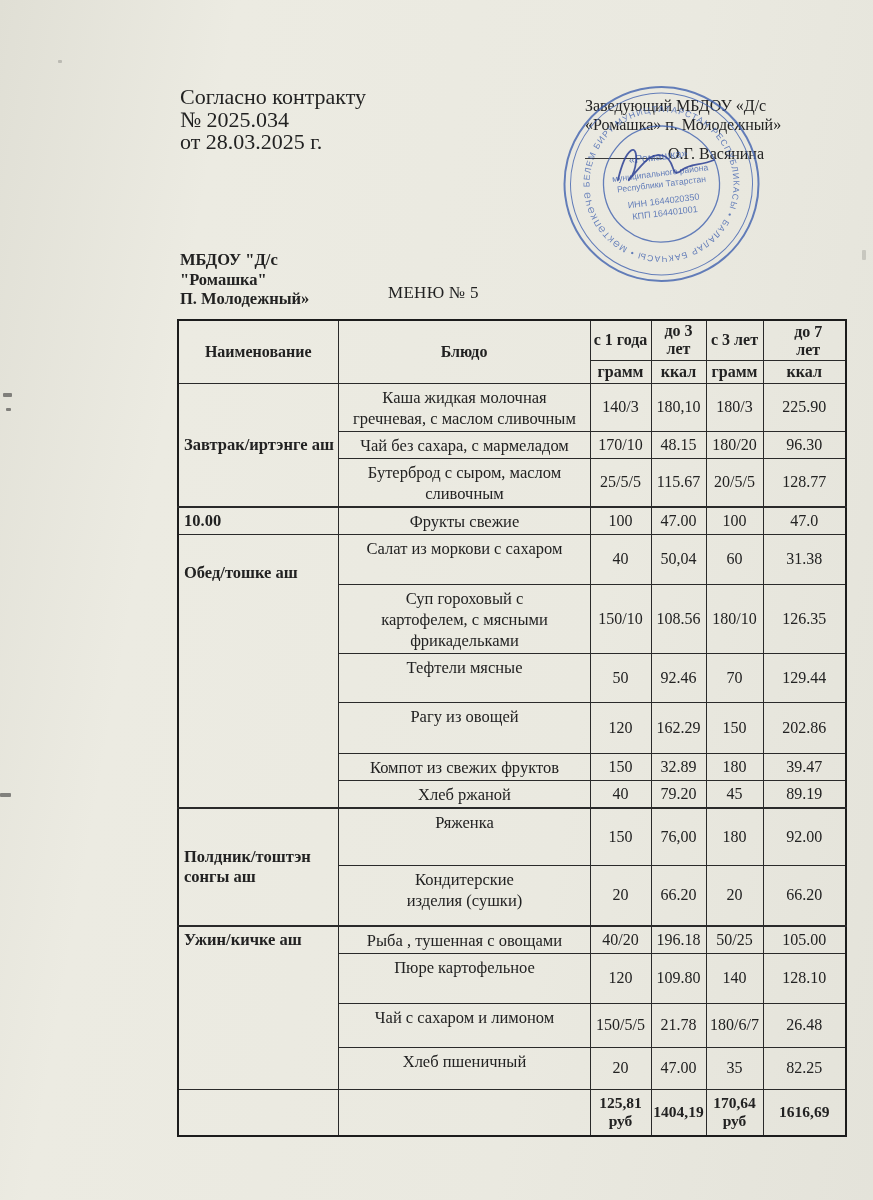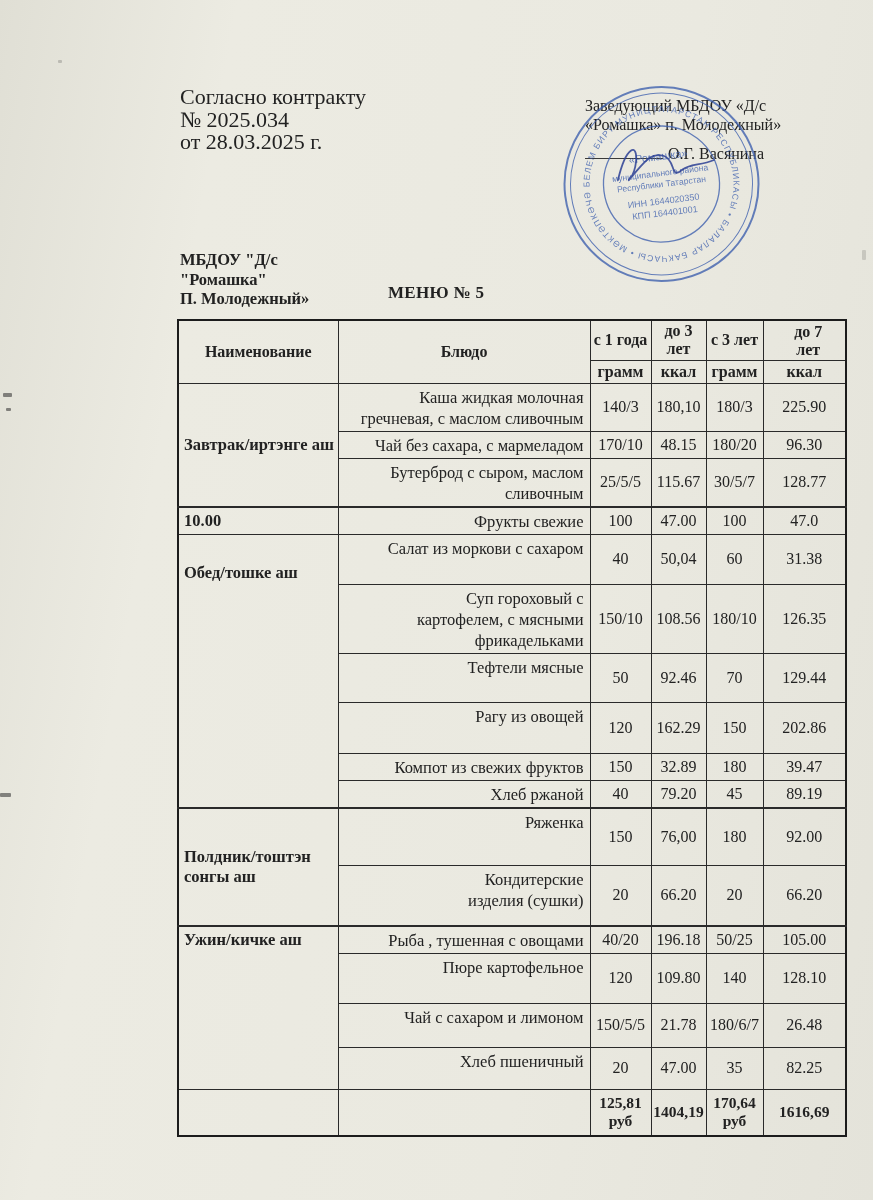--- a/index.html
+++ b/index.html
@@ -21,36 +21,36 @@
   #s3 { left:0px;  top:793px; width:11px; height:4px; }
   #s4 { left:58px; top:60px;  width:4px;  height:3px; opacity:.4; }
   #s5 { left:862px;top:250px; width:4px;  height:10px; opacity:.3; }
 
   .contract { position:absolute; left:180px; top:86px; font-size:22px; line-height:22.5px; }
   .approval { position:absolute; left:585px; top:96px; width:240px; font-size:16px; line-height:19px; z-index:1; }
   .sig-row  { margin-top:10px; white-space:nowrap; }
   .sig-rule { display:inline-block; width:78px; height:15px; border-bottom:1.3px solid #3a3a3a; margin-right:5px; }
 
   .org { position:absolute; left:180px; top:250px; font-weight:bold; font-size:16.5px; line-height:19.5px; }
-  .menu-title { position:absolute; left:388px; top:283px; font-weight:bold; font-size:17px; letter-spacing:.3px; }
+  .menu-title { position:absolute; left:388px; top:283px; font-weight:normal; font-size:17px; letter-spacing:.3px; }
 
   .stamp { position:absolute; left:556px; top:82px; opacity:.78; transform:rotate(-7deg); z-index:2; }
   .signature { position:absolute; left:612px; top:136px; z-index:3; }
 
   table.menu {
     position:absolute; left:177px; top:319px; width:668px;
     border-collapse:collapse; table-layout:fixed;
     font-size:16px; border:2.5px solid #1c1c1c; z-index:1;
   }
   .menu th, .menu td { border:1.5px solid #2a2a2a; overflow:hidden; }
   .menu th { font-weight:bold; text-align:center; vertical-align:middle; font-size:16px; }
   th.wrap { white-space:pre-line; text-align:center; vertical-align:top; padding:2px 0 0 8px; line-height:18px; }
   td.val { text-align:center; vertical-align:middle; font-size:16px; }
   td.dish {
-    text-align:right; vertical-align:top; padding:3px 6px 2px 7px;
+    text-align:center; vertical-align:top; padding:3px 6px 2px 7px;
     white-space:pre-line; font-size:16.5px; line-height:21px;
   }
   td.sec {
     font-weight:bold; text-align:left; vertical-align:top;
     padding:3px 2px 2px 5px; font-size:16.5px; line-height:20px;
   }
   td.sec-mid { vertical-align:middle; }
   td.sec-pad { padding-top:28px; }
   tr.thick th, tr.thick td { border-top-width:2.6px; }
   tr.total td { font-weight:bold; font-size:15.5px; line-height:18px; white-space:pre-line; }
@@ -154,21 +154,21 @@
       <td class="val">170/10</td>
       <td class="val">48.15</td>
       <td class="val">180/20</td>
       <td class="val">96.30</td>
     </tr>
     <tr style="height:47px">
       <td class="dish">Бутерброд с сыром, маслом
 сливочным</td>
       <td class="val">25/5/5</td>
       <td class="val">115.67</td>
-      <td class="val">30/5/7</td>
+      <td class="val">20/5/5</td>
       <td class="val">128.77</td>
     </tr>
 
     <tr class="thick" style="height:26px">
       <td class="sec">10.00</td>
       <td class="dish">Фрукты свежие</td>
       <td class="val">100</td>
       <td class="val">47.00</td>
       <td class="val">100</td>
       <td class="val">47.0</td>

